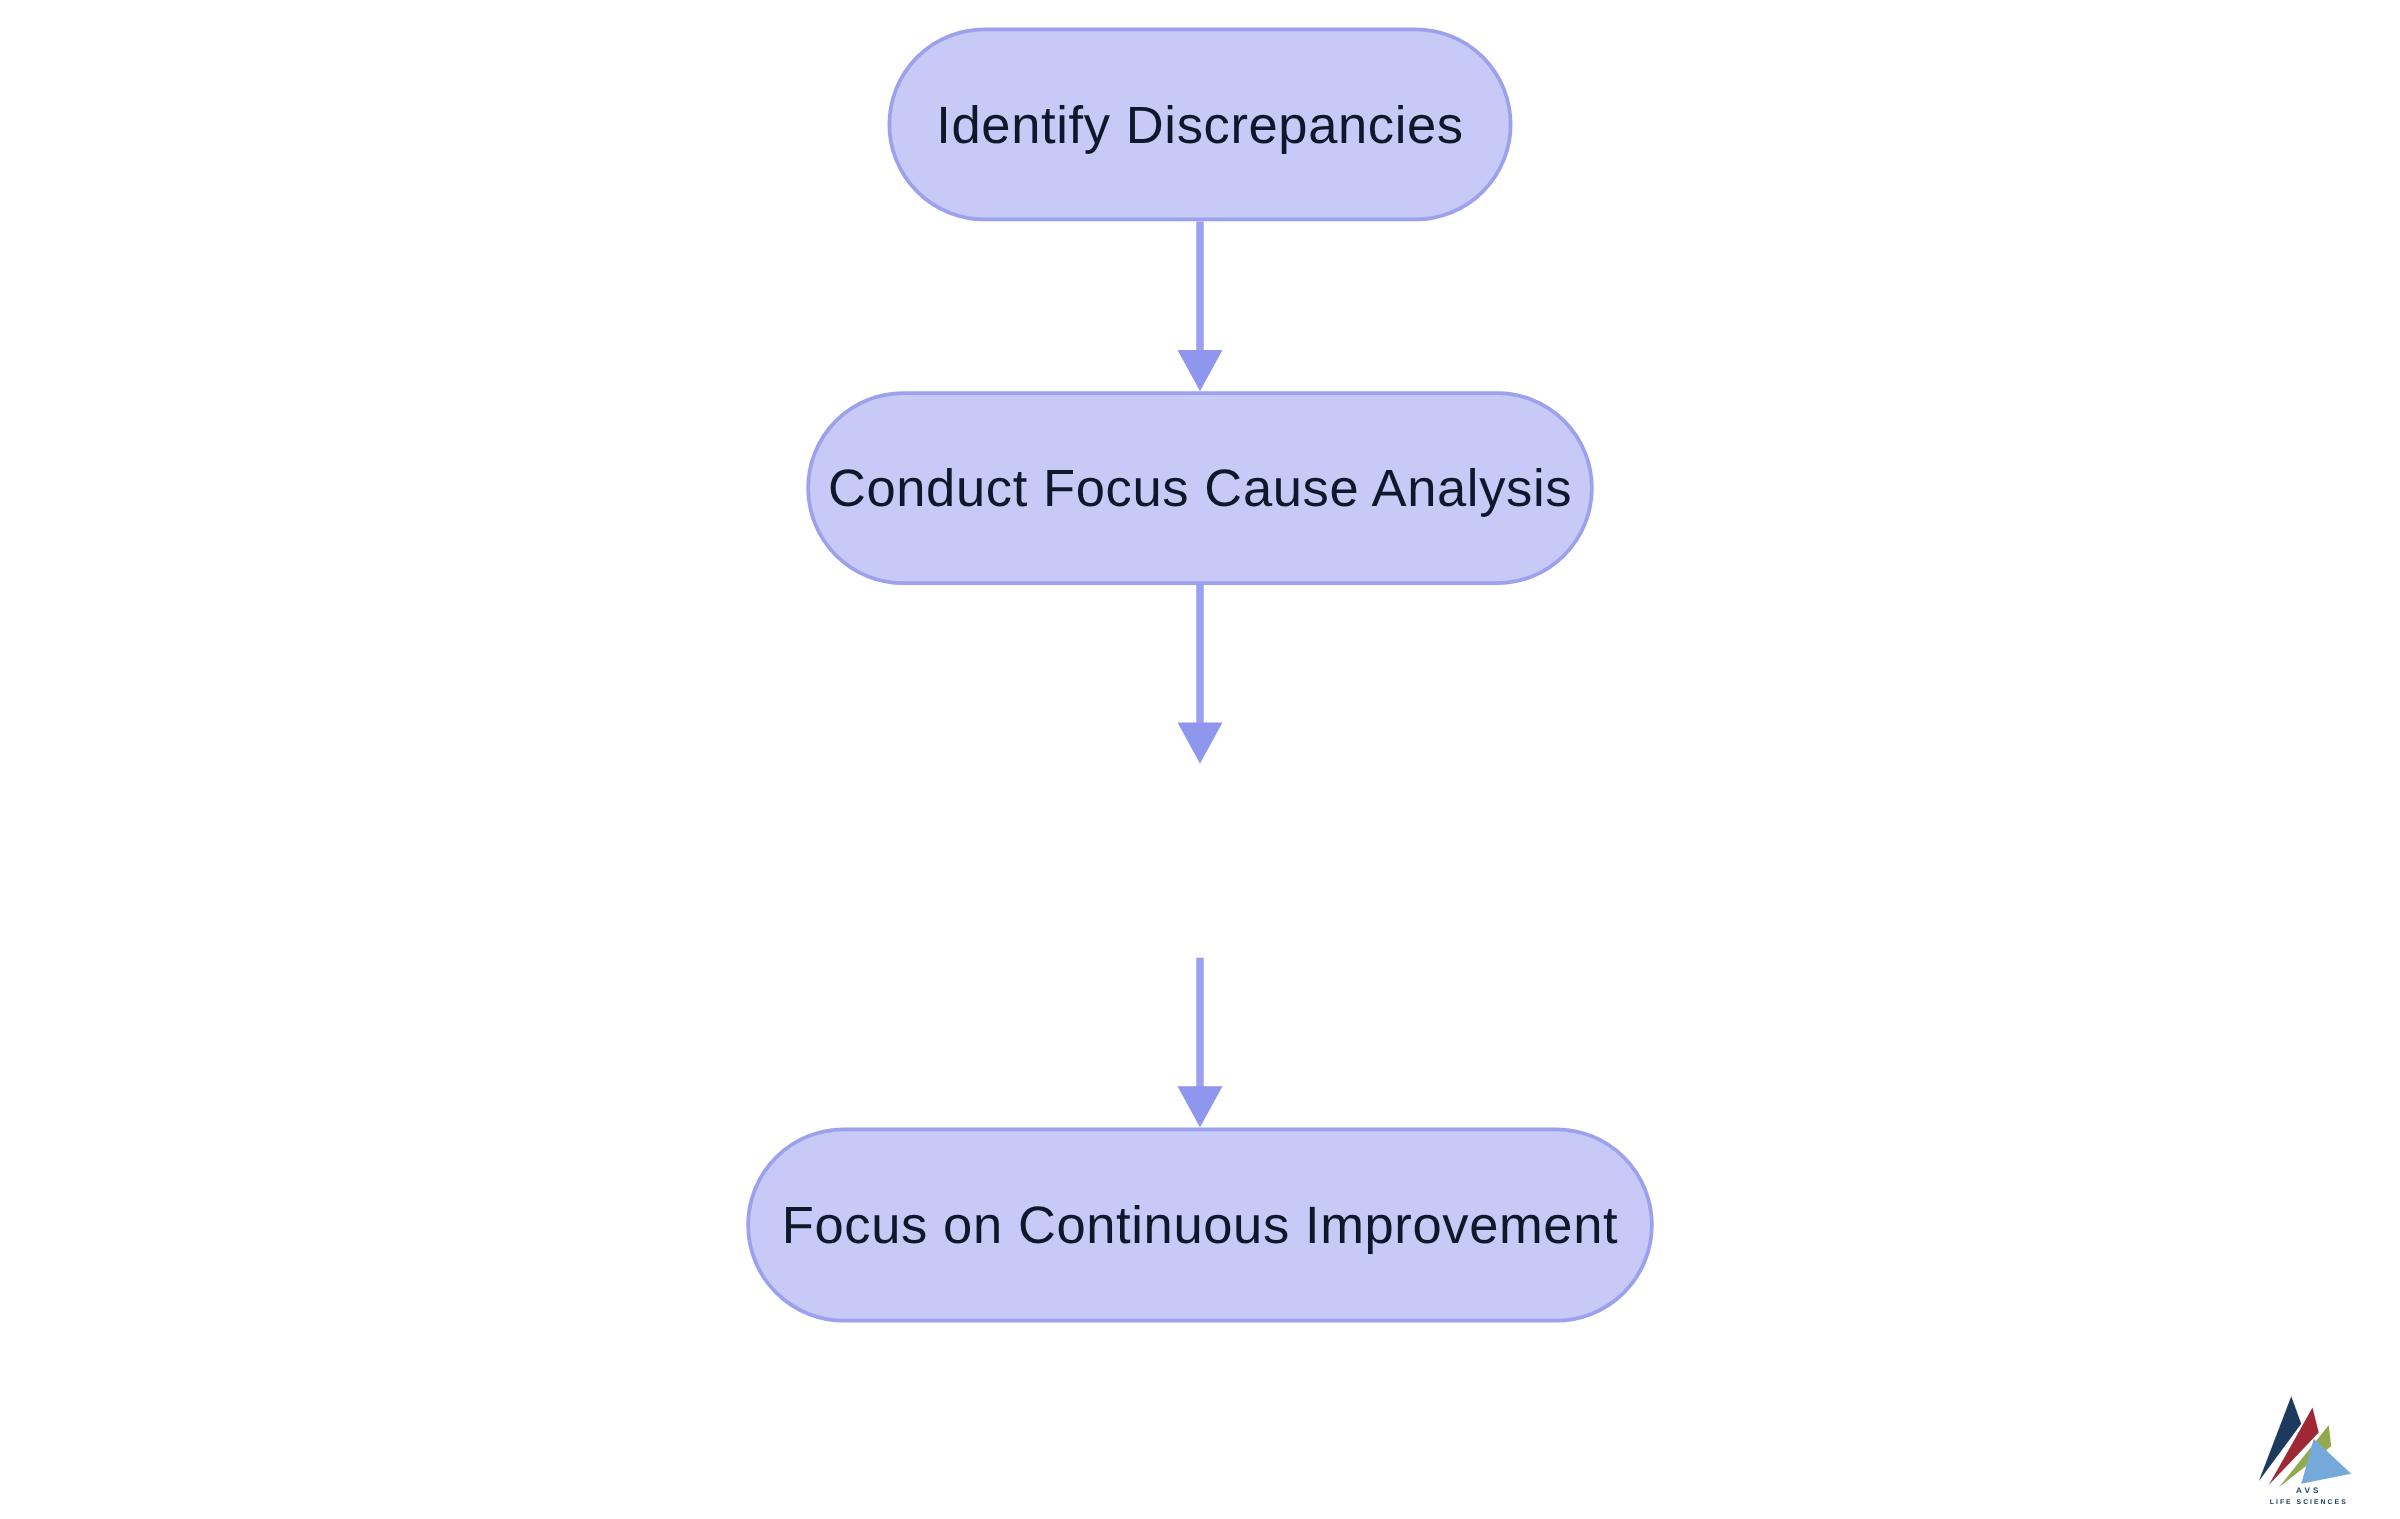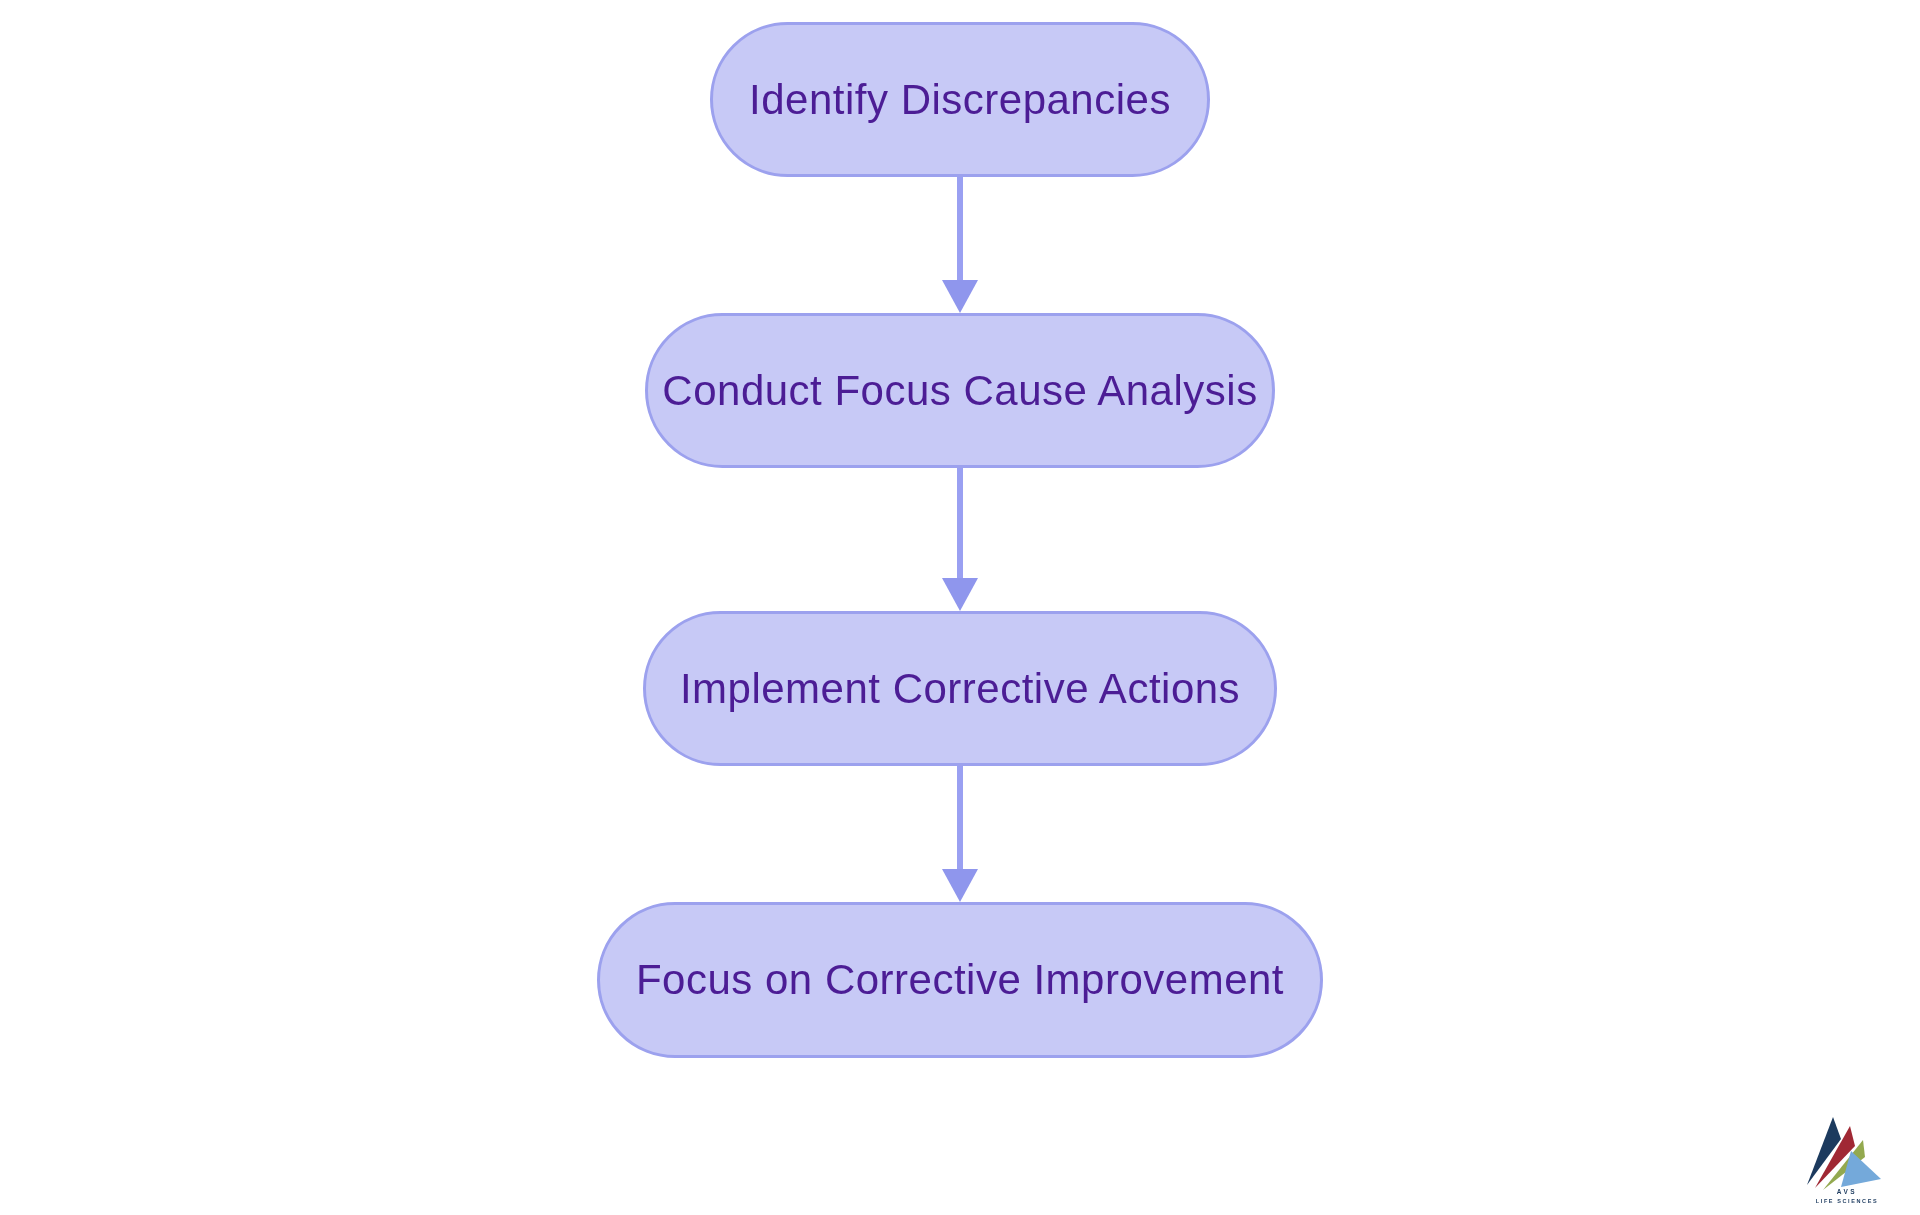--- a/index.html
+++ b/index.html
@@ -19,21 +19,21 @@
     position: absolute;
     box-sizing: border-box;
     background: #c7c9f6;
     border: 3px solid #9ca1ee;
     border-radius: 78px;
     display: flex;
     align-items: center;
     justify-content: center;
   }
   .node-label {
-    color: #4c1d95;
+    color: #0f172a;
     font-size: 42px;
     font-weight: 400;
     letter-spacing: 0.5px;
     white-space: nowrap;
   }
   #node-1 { left: 710px; top: 22px;  width: 500px; height: 155px; }
   #node-2 { left: 645px; top: 313px; width: 630px; height: 155px; }
   #node-3 { left: 643px; top: 611px; width: 634px; height: 155px; }
   #node-4 { left: 597px; top: 902px; width: 726px; height: 156px; }
 
@@ -78,31 +78,28 @@
 
   <div class="node" id="node-2">
     <span class="node-label">Conduct Focus Cause Analysis</span>
   </div>
 
   <svg class="flow-arrow" id="arrow-2" viewBox="0 0 40 143" aria-hidden="true">
     <rect class="arrow-shaft" x="17" y="0" width="6" height="113"></rect>
     <polygon class="arrow-head" points="2,110 38,110 20,143"></polygon>
   </svg>
 
-  <div class="node" id="node-3">
-    <span class="node-label">Implement Corrective Actions</span>
-  </div>
 
   <svg class="flow-arrow" id="arrow-3" viewBox="0 0 40 136" aria-hidden="true">
     <rect class="arrow-shaft" x="17" y="0" width="6" height="106"></rect>
     <polygon class="arrow-head" points="2,103 38,103 20,136"></polygon>
   </svg>
 
   <div class="node" id="node-4">
-    <span class="node-label">Focus on Corrective Improvement</span>
+    <span class="node-label">Focus on Continuous Improvement</span>
   </div>
 
   <div class="logo">
     <svg viewBox="0 0 100 92" aria-hidden="true">
       <polygon points="12,72 38,4 46,26" fill="#1C3A5E"></polygon>
       <polygon points="20,75 55,13 60,33" fill="#A02834"></polygon>
       <polygon points="28,77 68,27 70,44" fill="#93A94F"></polygon>
       <polygon points="56,38 46,74 86,66" fill="#74A9DA"></polygon>
       <text class="logo-text" x="52" y="81" text-anchor="middle" font-size="6.5" letter-spacing="2.5" fill="#1C3A5E">AVS</text>
       <text class="logo-text" x="52" y="90" text-anchor="middle" font-size="5.5" letter-spacing="1.6" fill="#1C3A5E">LIFE SCIENCES</text>

